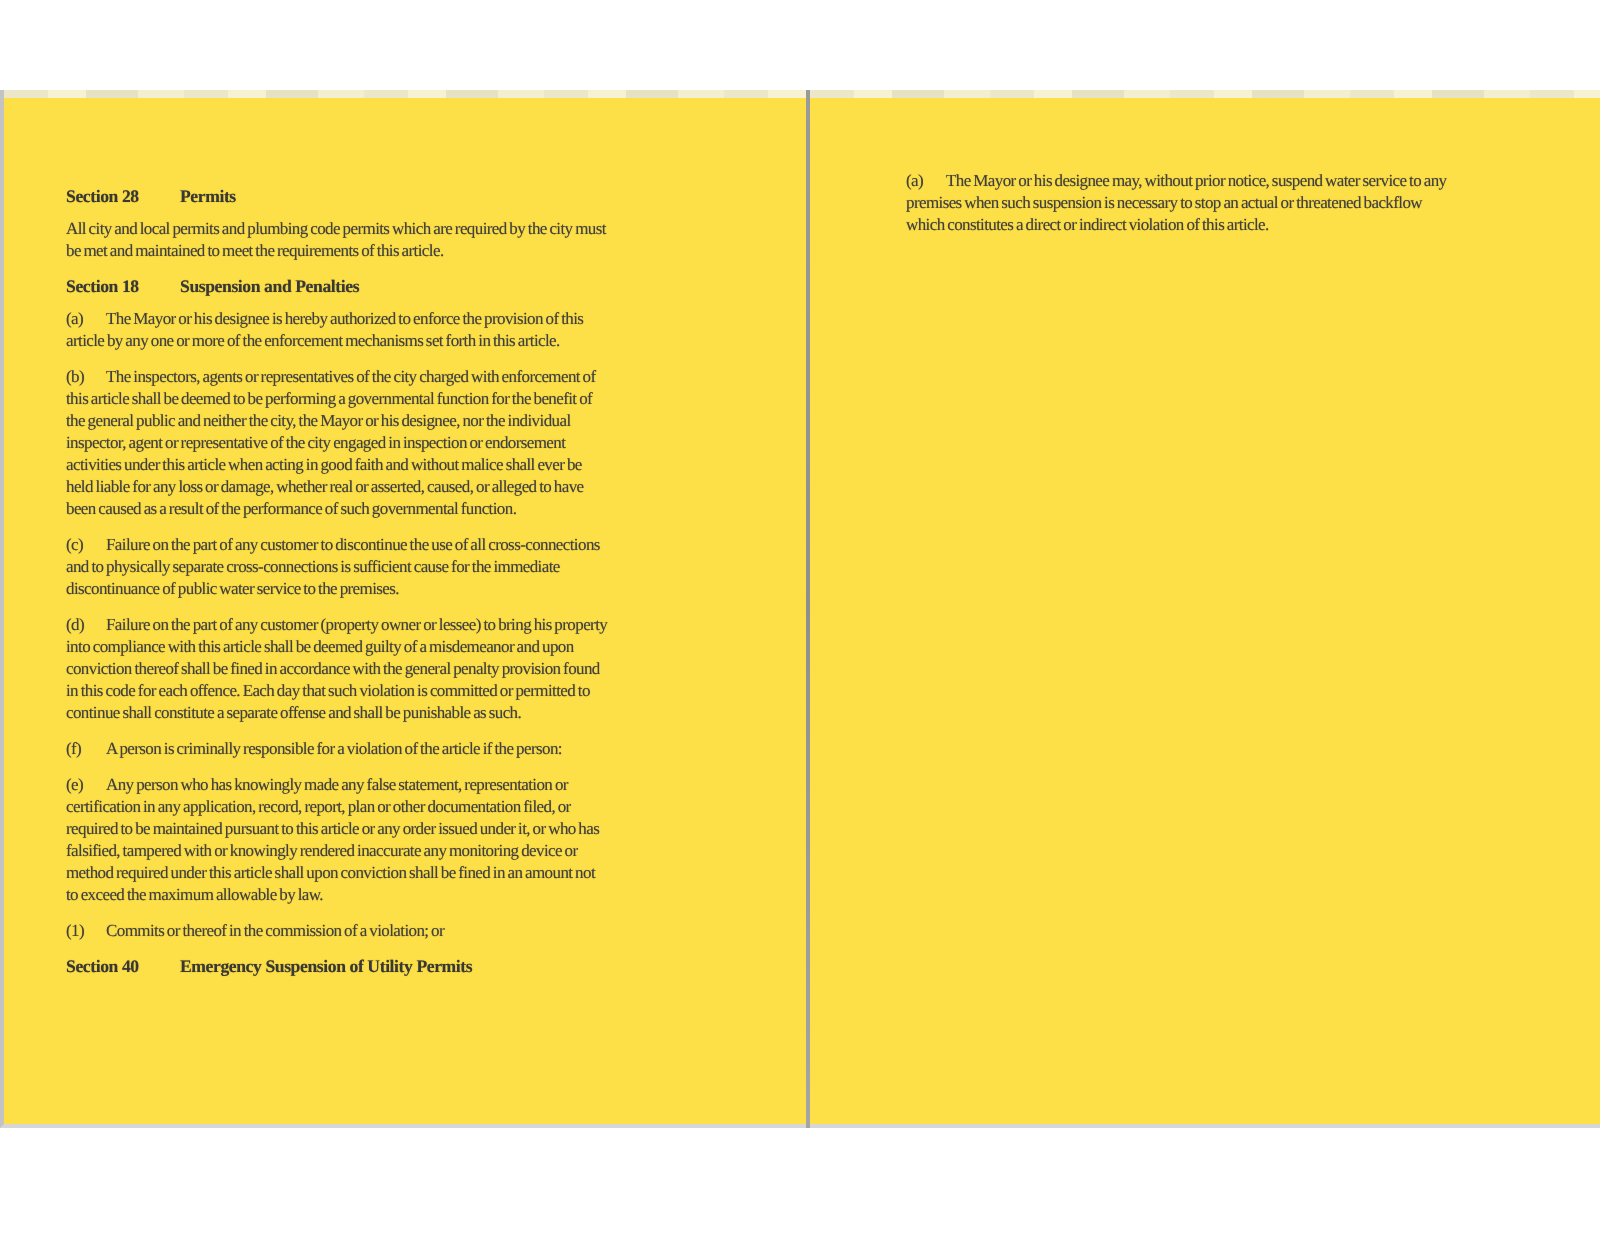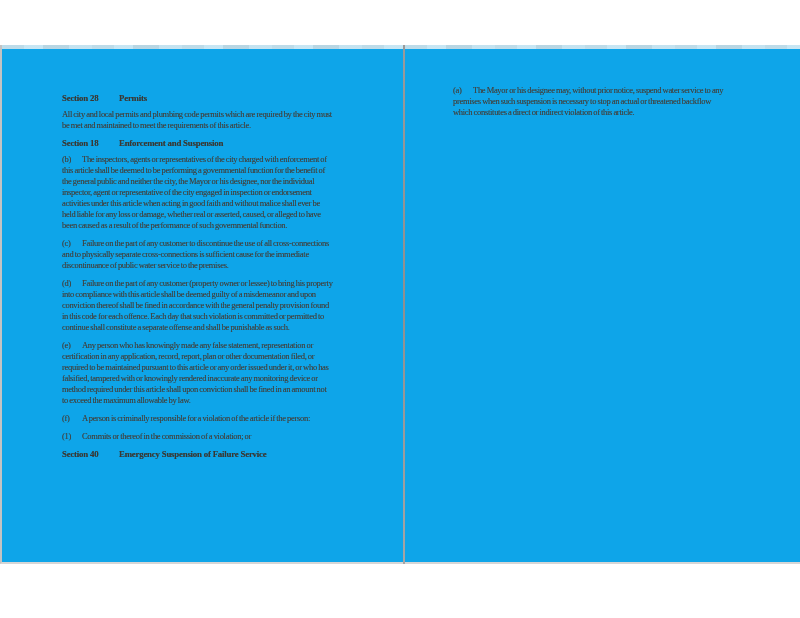--- a/index.html
+++ b/index.html
@@ -15,38 +15,38 @@
     background: #ffffff;
     overflow: hidden;
   }
   .scan-row {
     position: absolute;
     left: 0; top: 45px;
     width: 800px; height: 519px;
     display: flex;
   }
   .page {
-    background: #0ea5e9;
+    background: #fde047;
     box-sizing: border-box;
     position: relative;
     color: #42403c;
     border-bottom: 2px solid #d6d6d6;
   }
   .page::before {
     content: "";
     position: absolute;
     left: 0; top: 0; right: 0; height: 4px;
     background: repeating-linear-gradient(90deg,
       #e9e9e9 0 22px, #f6f6f6 22px 41px, #e2e2e2 41px 67px, #f2f2f2 67px 90px);
     opacity: 0.8;
   }
   .page-left {
     width: 403px;
     border-left: 2px solid #c3c3c3;
-    padding: 48px 6px 0 60px;
+    padding: 48px 6px 0 31px;
   }
   .spine {
     width: 2px;
     background: linear-gradient(180deg, #9a9a9a, #8f8f8f 50%, #a5a5a5);
   }
   .page-right {
     flex: 1;
     padding: 40px 20px 0 48px;
   }
   .h {
@@ -77,54 +77,56 @@
 
 <div class="viewport">
   <div class="scan-row">
 
     <div class="page page-left">
       <p class="h"><span class="sec-num">Section 28</span><span>Permits</span></p>
 
       <p class="bodyp"><span class="ptext">All city and local permits and plumbing code permits which are required by the city must
 be met and maintained to meet the requirements of this article.</span></p>
 
-      <p class="h h-s29"><span class="sec-num">Section 18</span><span>Enforcement and Suspension</span></p>
+      <p class="h h-s29"><span class="sec-num">Section 18</span><span>Suspension and Penalties</span></p>
 
+      <p class="bodyp"><span class="marker">(a)</span><span class="ptext">The Mayor or his designee is hereby authorized to enforce the provision of this
+article by any one or more of the enforcement mechanisms set forth in this article.</span></p>
 
       <p class="bodyp gap-before"><span class="marker">(b)</span><span class="ptext">The inspectors, agents or representatives of the city charged with enforcement of
 this article shall be deemed to be performing a governmental function for the benefit of
 the general public and neither the city, the Mayor or his designee, nor the individual
 inspector, agent or representative of the city engaged in inspection or endorsement
 activities under this article when acting in good faith and without malice shall ever be
 held liable for any loss or damage, whether real or asserted, caused, or alleged to have
 been caused as a result of the performance of such governmental function.</span></p>
 
       <p class="bodyp"><span class="marker">(c)</span><span class="ptext">Failure on the part of any customer to discontinue the use of all cross-connections
 and to physically separate cross-connections is sufficient cause for the immediate
 discontinuance of public water service to the premises.</span></p>
 
       <p class="bodyp"><span class="marker">(d)</span><span class="ptext">Failure on the part of any customer (property owner or lessee) to bring his property
 into compliance with this article shall be deemed guilty of a misdemeanor and upon
 conviction thereof shall be fined in accordance with the general penalty provision found
 in this code for each offence. Each day that such violation is committed or permitted to
 continue shall constitute a separate offense and shall be punishable as such.</span></p>
 
+      <p class="bodyp"><span class="marker">(f)</span><span class="ptext">A person is criminally responsible for a violation of the article if the person:</span></p>
+
       <p class="bodyp"><span class="marker">(e)</span><span class="ptext">Any person who has knowingly made any false statement, representation or
 certification in any application, record, report, plan or other documentation filed, or
 required to be maintained pursuant to this article or any order issued under it, or who has
 falsified, tampered with or knowingly rendered inaccurate any monitoring device or
 method required under this article shall upon conviction shall be fined in an amount not
 to exceed the maximum allowable by law.</span></p>
 
-      <p class="bodyp"><span class="marker">(f)</span><span class="ptext">A person is criminally responsible for a violation of the article if the person:</span></p>
-
       <p class="bodyp"><span class="marker">(1)</span><span class="ptext">Commits or thereof in the commission of a violation; or</span></p>
 
 
-      <p class="h h-s30"><span class="sec-num">Section 40</span><span>Emergency Suspension of Failure Service</span></p>
+      <p class="h h-s30"><span class="sec-num">Section 40</span><span>Emergency Suspension of Utility Permits</span></p>
     </div>
 
     <div class="spine"></div>
 
     <div class="page page-right">
       <p class="bodyp"><span class="marker">(a)</span><span class="ptext">The Mayor or his designee may, without prior notice, suspend water service to any
 premises when such suspension is necessary to stop an actual or threatened backflow
 which constitutes a direct or indirect violation of this article.</span></p>
     </div>
 

